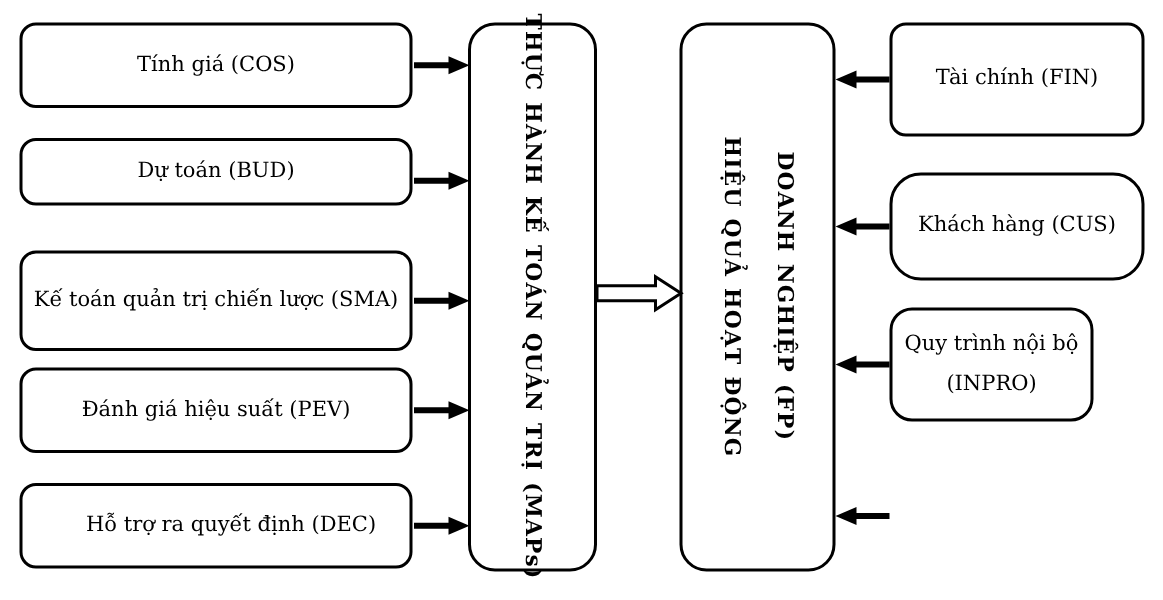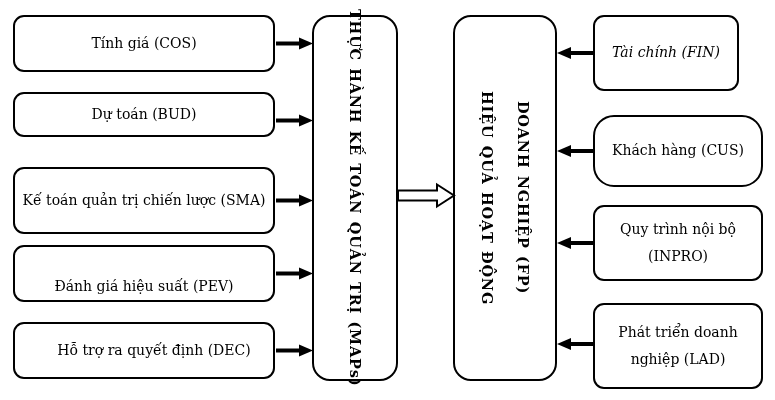--- a/index.html
+++ b/index.html
@@ -38,29 +38,29 @@
     letter-spacing: 0.8px;
     word-spacing: 1.5px;
     text-align: center;
     line-height: 2.45;
     white-space: nowrap;
   }
   
   .b-cos   { left: 13px;  top: 15px;  width: 262px; height: 57px; }
   .b-bud   { left: 13px;  top: 92px;  width: 262px; height: 45px; }
   .b-sma   { left: 13px;  top: 167px; width: 262px; height: 67px; text-align: right; }
-  .b-pev   { left: 13px;  top: 245px; width: 262px; height: 57px; justify-content: flex-end; }
+  .b-pev   { left: 13px;  top: 245px; width: 262px; height: 57px; }
   .b-dec   { left: 13px;  top: 322px; width: 262px; height: 57px; padding-left: 20px; }
   
   .b-maps  { left: 312px; top: 15px;  width: 86px;  height: 366px; }
   .b-fp    { left: 453px; top: 15px;  width: 104px; height: 366px; }
   
-  .b-fin   { left: 593px; top: 15px;  width: 146px; height: 76px; font-style: italic; }
+  .b-fin   { left: 593px; top: 15px;  width: 170px; height: 76px; }
   .b-cus   { left: 593px; top: 115px; width: 170px; height: 72px; border-radius: 21px; }
-  .b-inpro { left: 593px; top: 205px; width: 170px; height: 76px; }
+  .b-inpro { left: 593px; top: 205px; width: 136px; height: 76px; border-radius: 15px; }
   .b-lad   { left: 593px; top: 303px; width: 170px; height: 86px; }
   .arrows-layer {
     position: absolute;
     left: 0; top: 0;
     width: 775px; height: 400px;
   }
 </style>
 </head>
 <body>
 
@@ -95,24 +95,20 @@
 
   <div class="box b-fin">
     <span class="lbl">Tài chính (FIN)</span>
   </div>
   <div class="box b-cus">
     <span class="lbl">Khách hàng (CUS)</span>
   </div>
   <div class="box b-inpro">
     <span class="lbl">Quy trình nội bộ</span>
     <span class="lbl">(INPRO)</span>
-  </div>
-  <div class="box b-lad">
-    <span class="lbl">Phát triển doanh</span>
-    <span class="lbl">nghiệp (LAD)</span>
   </div>
 
   <svg class="arrows-layer" width="775" height="400" viewBox="0 0 775 400" fill="none" xmlns="http://www.w3.org/2000/svg">
 
     <g>
       <line x1="276" y1="43.5" x2="300" y2="43.5" stroke="#000" stroke-width="4"></line>
       <polygon points="299,37.5 313,43.5 299,49.5" fill="#000"></polygon>
     </g>
     <g>
       <line x1="276" y1="120.5" x2="300" y2="120.5" stroke="#000" stroke-width="4"></line>

